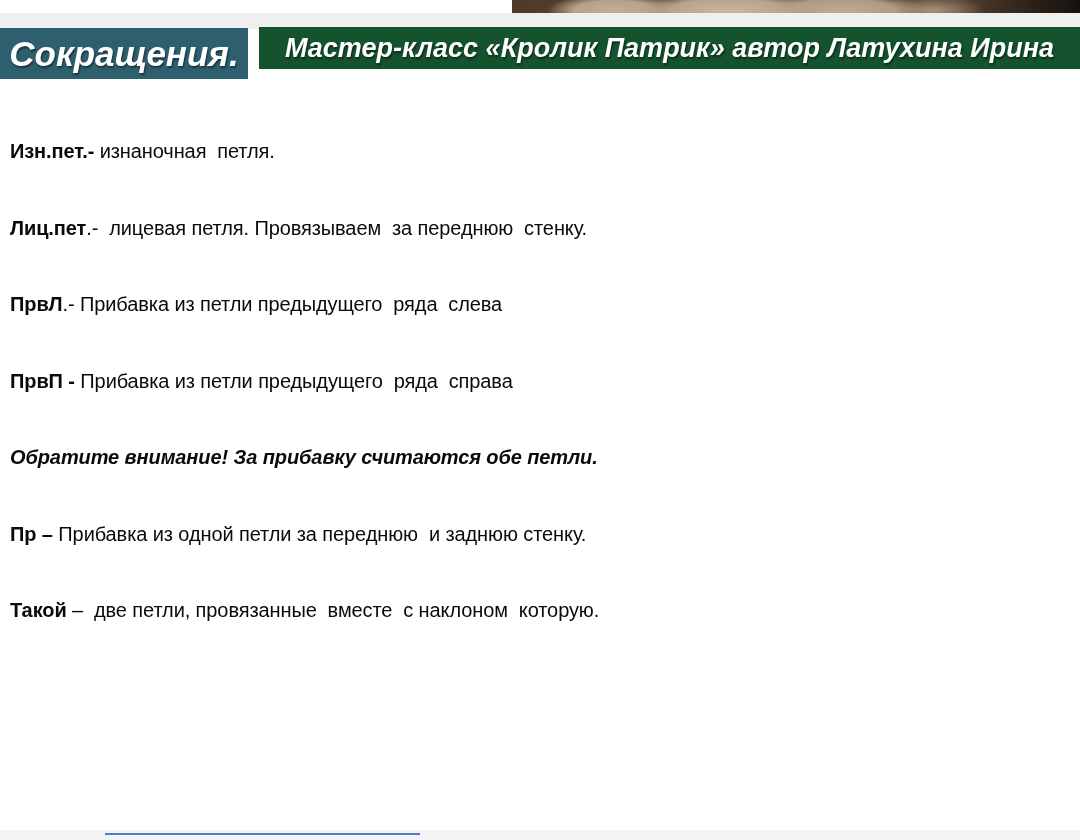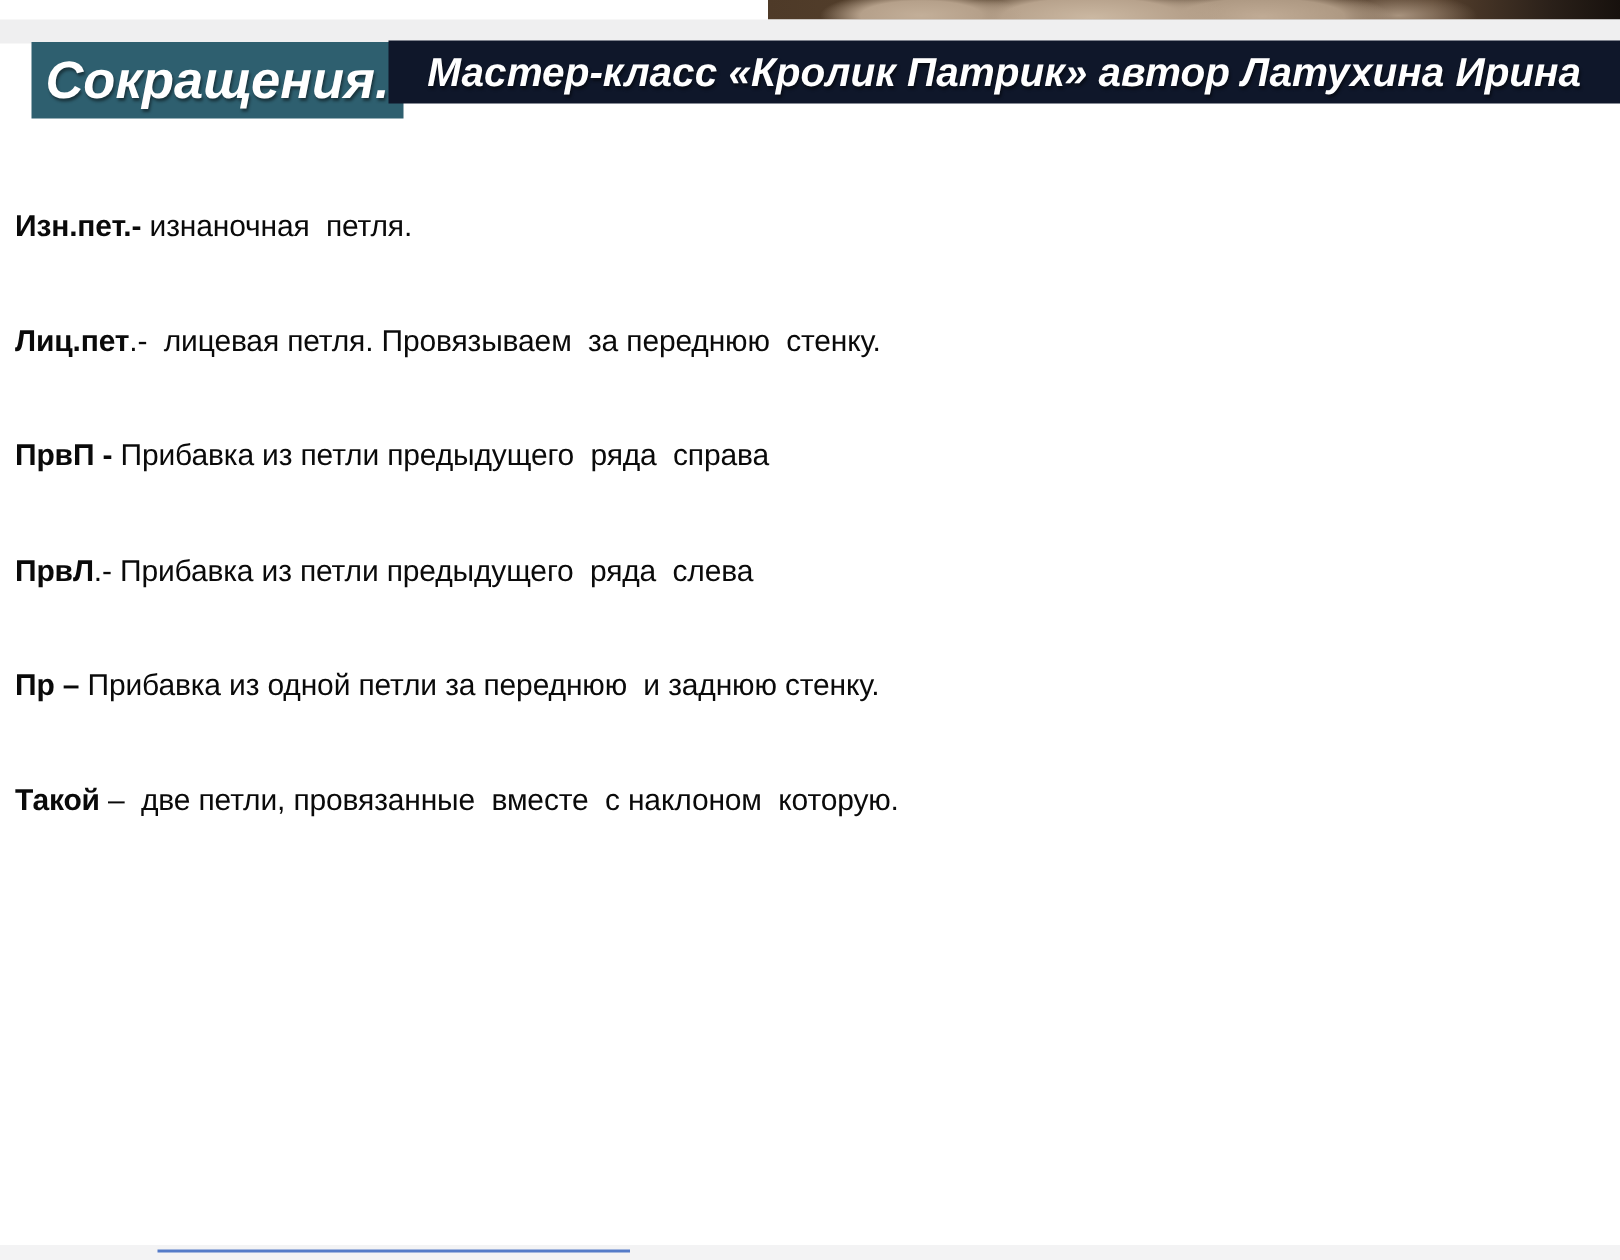--- a/index.html
+++ b/index.html
@@ -22,32 +22,32 @@
       linear-gradient(90deg, #4e3a28 0%, #54402c 18%, #4a3726 55%, #57412e 78%, #2a2019 92%, #17110d 100%);
   }
 
   
   .band-top {
     position: absolute; left: 0; top: 13px; width: 1080px; height: 16px;
     background: #efeff0;
   }
 
   .title-box-left {
-    position: absolute; left: 21px; top: 28px; width: 248px; height: 51px;
+    position: absolute; left: 0; top: 28px; width: 248px; height: 51px;
     background: #2e5f6f;
     color: #ffffff;
     font-weight: bold; font-style: italic;
     font-size: 35px;
     display: flex; align-items: center; justify-content: center;
     text-shadow: 1px 2px 2px rgba(0,0,0,0.45);
   }
 
   .title-box-right {
     position: absolute; left: 259px; top: 27px; width: 821px; height: 42px;
-    background: #0f172a;
+    background: #14532d;
     color: #ffffff;
     font-weight: bold; font-style: italic;
     font-size: 27px;
     display: flex; align-items: center; justify-content: center;
     text-shadow: 1px 2px 2px rgba(0,0,0,0.45);
   }
 
   .content {
     position: absolute; left: 10px; top: 88px; width: 1058px;
     font-size: 20px; line-height: 25.5px;
@@ -79,22 +79,23 @@
   <span>Сокращения.</span>
 </div>
 
 <div class="title-box-right">
   <span>Мастер-класс «Кролик Патрик» автор Латухина Ирина</span>
 </div>
 
 <div class="content">
   <p><span class="term">Изн.пет.-</span><span> изнаночная  петля.</span></p>
   <p><span class="term">Лиц.пет</span><span>.-  лицевая петля. Провязываем  за переднюю  стенку.</span></p>
+  <p><span class="term">ПрвЛ</span><span>.- Прибавка из петли предыдущего  ряда  слева</span></p>
   <p><span class="term">ПрвП -</span><span> Прибавка из петли предыдущего  ряда  справа</span></p>
-  <p><span class="term">ПрвЛ</span><span>.- Прибавка из петли предыдущего  ряда  слева</span></p>
+  <p class="notice"><span class="term">Обратите внимание! За прибавку считаются обе петли.</span><span></span></p>
   <p><span class="term">Пр –</span><span> Прибавка из одной петли за переднюю  и заднюю стенку.</span></p>
   <p><span class="term">Такой</span><span> –  две петли, провязанные  вместе  с наклоном  которую.</span></p>
   
   
   
 </div>
 
 <div class="bottom-strip">
   <div class="bottom-progress"></div>
 </div>

